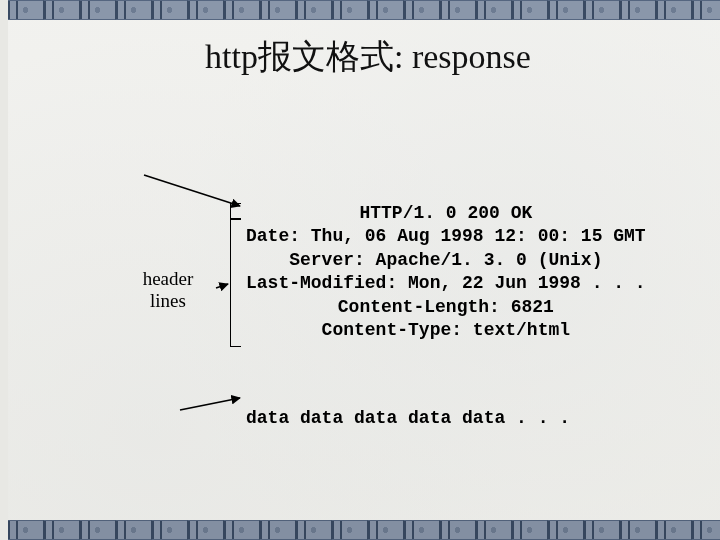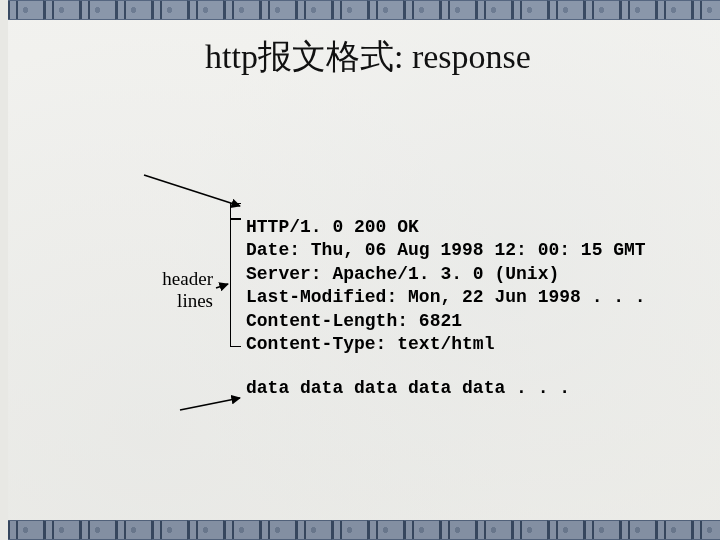--- a/index.html
+++ b/index.html
@@ -55,42 +55,43 @@
     font-size: 34px;
     color: #111;
   }
 
   .label {
     position: absolute;
     font-size: 19px;
     line-height: 1.18;
     color: #000;
   }
-  .label.right { text-align: right; }
+  .label.right { text-align: center; }
   .label.center { text-align: center; }
 
   .lbl-status { top: 154px; left: 55px; width: 140px; text-align: center; }
   .lbl-header { top: 268px; left: 115px; width: 90px; text-align: right; }
   .lbl-data   { top: 392px; left: 60px; width: 120px; text-align: center; }
 
   .code {
     position: absolute;
-    top: 198px;
+    top: 184px;
     left: 238px;
     font-family: "Courier New", monospace;
     font-size: 18px;
     font-weight: bold;
     line-height: 1.3;
     color: #000;
     white-space: pre;
+    text-align: center;
   }
 
   .data-line {
     position: absolute;
-    top: 378px;
+    top: 408px;
     left: 238px;
     font-family: "Courier New", monospace;
     font-size: 18px;
     font-weight: bold;
     color: #000;
     white-space: pre;
   }
 
   
   .bracket-single {

